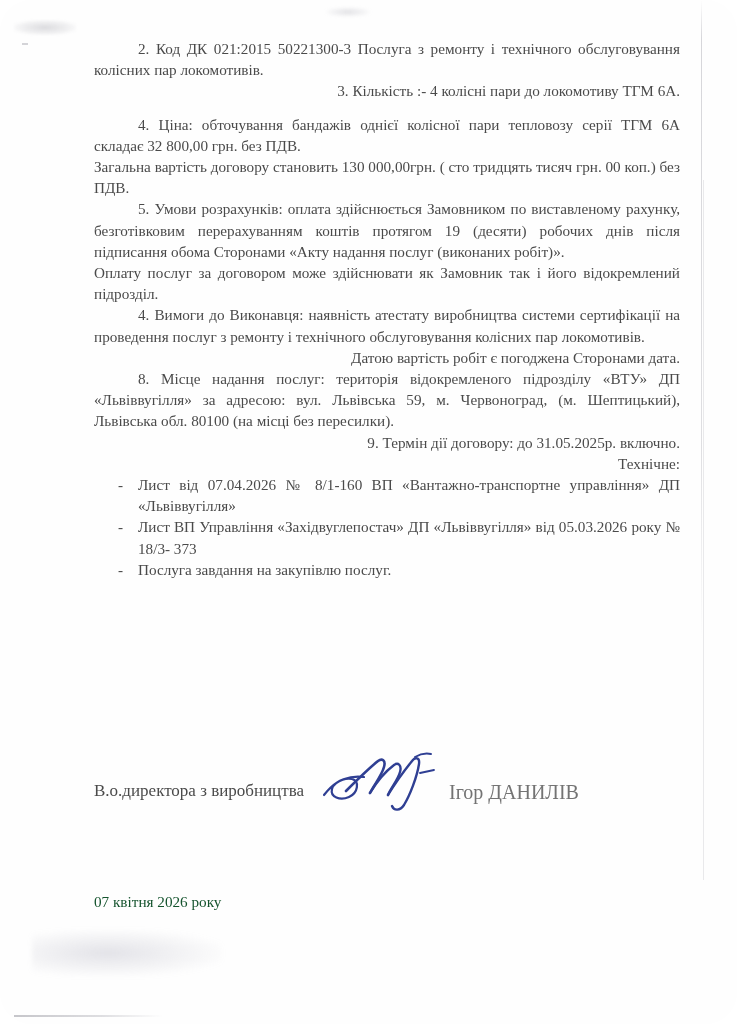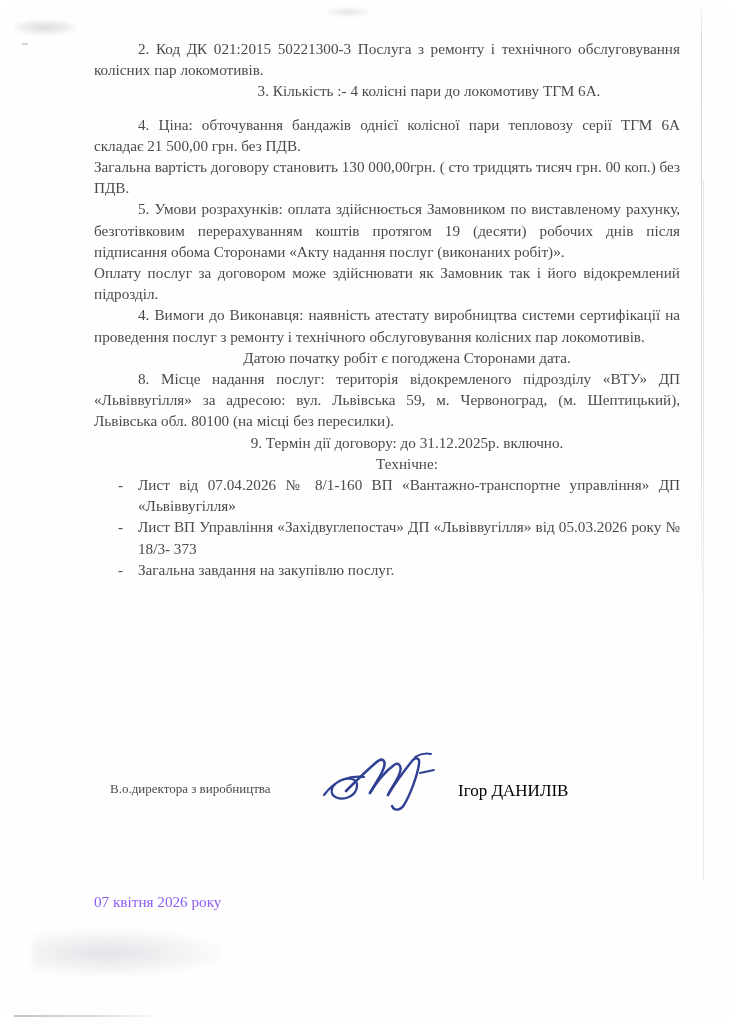--- a/index.html
+++ b/index.html
@@ -109,21 +109,21 @@
     font-size: 15.2px;
     line-height: 21.2px;
   }
   p {
     margin: 0;
     text-align: justify;
     text-justify: inter-word;
     color: #4a4a4a;
   }
   p.indent { text-indent: 44px; }
-  p.nojust { text-align: center; margin-left: 40px; }
+  p.nojust { text-align: right; margin-left: 40px; }
   .gap-md { height: 12px; }
 
   
   .attach-list {
     margin: 0;
     padding: 0;
     list-style: none;
   }
   .attach-list li {
     position: relative;
@@ -142,88 +142,88 @@
   
   .signature-row {
     position: absolute;
     left: 94px;
     top: 775px;
     width: 586px;
     height: 40px;
   }
   .sig-title {
     position: absolute;
-    left: 16px;
-    top: 6px;
-    font-size: 13px;
-    color: #4a4a4a;
-    white-space: nowrap;
-  }
-  .sig-name {
-    position: absolute;
-    left: 364px;
+    left: 0;
     top: 6px;
     font-size: 17px;
-    color: #000000;
+    color: #4a4a4a;
+    white-space: nowrap;
+  }
+  .sig-name {
+    position: absolute;
+    left: 355px;
+    top: 6px;
+    font-size: 20px;
+    color: #737373;
     white-space: nowrap;
   }
   .sig-mark {
     position: absolute;
     left: 222px;
     top: -24px;
     width: 140px;
     height: 62px;
   }
   .date-line {
     position: absolute;
     left: 94px;
     top: 893px;
     font-size: 15.2px;
-    color: #8b5cf6;
+    color: #14532d;
     white-space: nowrap;
   }
 </style>
 </head>
 <body>
 
 <div class="page">
 
   <div class="scan-smudge-tl"></div>
   <div class="scan-dot-tl"></div>
   <div class="scan-smudge-top"></div>
   <div class="scan-edge-right"></div>
   <div class="scan-edge-right2"></div>
 
   <div class="body-text">
 
     <p class="indent">2. Код ДК 021:2015 50221300-3  Послуга з ремонту і технічного обслуговування колісних пар локомотивів.</p>
     <p class="indent nojust">3. Кількість :- 4 колісні пари до локомотиву ТГМ 6А.</p>
     <div class="gap-md"></div>
-    <p class="indent">4. Ціна: обточування бандажів однієї колісної пари  тепловозу серії ТГМ 6А   складає 21 500,00 грн. без ПДВ.</p>
+    <p class="indent">4. Ціна: обточування бандажів однієї колісної пари  тепловозу серії ТГМ 6А   складає 32 800,00 грн. без ПДВ.</p>
     <p>Загальна вартість договору становить 130 000,00грн. ( сто тридцять тисяч грн. 00 коп.) без ПДВ.</p>
     <p class="indent">5. Умови розрахунків: оплата здійснюється Замовником по виставленому рахунку, безготівковим перерахуванням коштів протягом 19 (десяти) робочих днів після підписання обома Сторонами «Акту надання послуг (виконаних робіт)».</p>
     <p>Оплату послуг за договором може здійснювати як Замовник так і його відокремлений підрозділ.</p>
     <p class="indent">4. Вимоги до Виконавця:   наявність атестату виробництва системи сертифікації на проведення послуг з ремонту і технічного  обслуговування колісних пар локомотивів.</p>
-    <p class="nojust">Датою початку робіт є погоджена Сторонами дата.</p>
+    <p class="nojust">Датою вартість робіт є погоджена Сторонами дата.</p>
     <p class="indent">8. Місце надання послуг: територія відокремленого підрозділу «ВТУ» ДП «Львіввугілля» за адресою: вул. Львівська 59, м. Червоноград, (м. Шептицький), Львівська обл. 80100 (на місці без пересилки).</p>
-    <p class="nojust">9. Термін дії договору: до 31.12.2025р. включно.</p>
+    <p class="nojust">9. Термін дії договору: до 31.05.2025р. включно.</p>
     <p class="nojust">Технічне:</p>
 
     <ul class="attach-list">
       <li>
         <span class="dash">-</span>
         <span>Лист від 07.04.2026 № 8/1-160  ВП «Вантажно-транспортне управління» ДП «Львіввугілля»</span>
       </li>
       <li>
         <span class="dash">-</span>
         <span>Лист ВП Управління «Західвуглепостач» ДП «Львіввугілля» від 05.03.2026 року № 18/3- 373</span>
       </li>
       <li>
         <span class="dash">-</span>
-        <span>Загальна завдання на закупівлю послуг.</span>
+        <span>Послуга завдання на закупівлю послуг.</span>
       </li>
     </ul>
 
   </div>
 
   <div class="signature-row">
     <span class="sig-title">В.о.директора з виробництва</span>
     <svg class="sig-mark" viewBox="0 0 140 62">
       <g fill="none" stroke="#2f3f93" stroke-linecap="round" stroke-linejoin="round">
         <path d="M8 44 C16 34, 26 26, 36 28 C44 30, 42 42, 33 46 C24 50, 14 46, 16 38 C18 30, 34 24, 48 26" stroke-width="2.2"></path>

